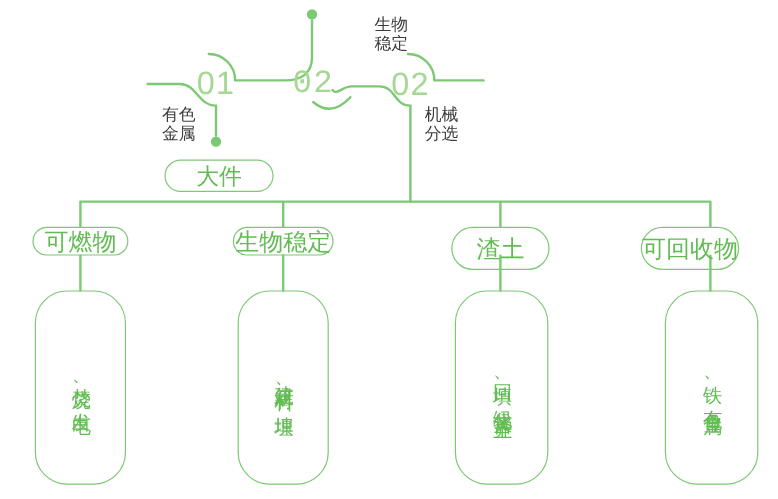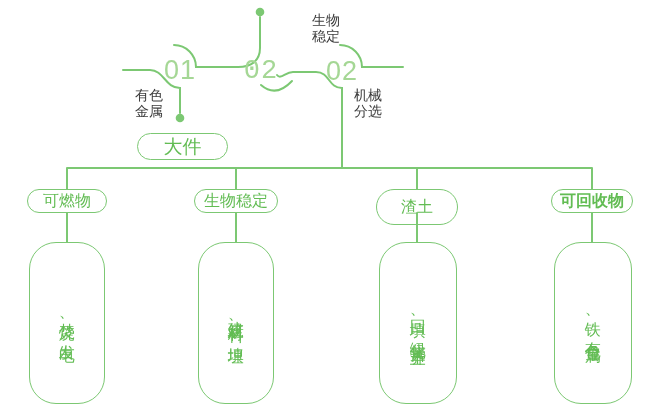--- a/index.html
+++ b/index.html
@@ -3,21 +3,21 @@
 <meta charset="utf-8">
 <style>
   html,body{margin:0;padding:0;background:#fff;}
   body{font-family:"Liberation Sans","DejaVu Sans",sans-serif;}
   .canvas{position:relative;width:648px;height:416px;background:var(--c-background,#ffffff);overflow:hidden;}
   svg.wires{position:absolute;left:0;top:0;width:648px;height:416px;}
   .wire{fill:none;stroke:var(--c-line,#7cc873);stroke-width:2;stroke-linecap:round;}
   .dot{fill:var(--c-line,#7cc873);}
   .pill{position:absolute;box-sizing:border-box;border:1.7px solid var(--c-line,#7cc873);
         border-radius:999px;display:flex;align-items:center;justify-content:center;
-        color:var(--c-node_text,#62bc53);font-size:16px;white-space:nowrap;background:transparent;}
+        color:var(--c-node_text,#62bc53);font-size:20px;white-space:nowrap;background:transparent;}
   .pill.source{font-size:17px;}
   .pill.bulky{font-size:19px;}
   .num{position:absolute;transform:translate(-50%,-50%);color:var(--c-number,#a5d795);
        font-size:27px;letter-spacing:1px;}
   .cap{position:absolute;width:32px;color:var(--c-caption_text,#3b3b3b);font-size:14px;
        line-height:16px;word-break:break-all;}
   .bigbox{position:absolute;box-sizing:border-box;border:1.7px solid var(--c-line,#7cc873);
           border-radius:27px;display:flex;align-items:center;justify-content:center;}
   .vtext{writing-mode:vertical-rl;text-orientation:upright;color:var(--c-node_text,#62bc53);
          font-size:16px;letter-spacing:2px;line-height:1.1;}
@@ -46,21 +46,21 @@
 
   <div class="cap" style="left:135px;top:87px;">有色金属</div>
   <div class="cap" style="left:268px;top:12px;margin-left:44px;">生物稳定</div>
   <div class="cap" style="left:354px;top:87px;">机械分选</div>
 
   <div class="pill bulky" style="left:137px;top:133px;width:91px;height:27px;">大件</div>
 
   <div class="pill" style="left:27px;top:189px;width:80px;height:24px;">可燃物</div>
   <div class="pill" style="left:194px;top:189px;width:84px;height:24px;">生物稳定</div>
   <div class="pill" style="left:376px;top:189px;width:82px;height:36px;">渣土</div>
-  <div class="pill" style="left:551px;top:189px;width:82px;height:24px;font-weight:bold;">可回收物</div>
+  <div class="pill" style="left:534px;top:189px;width:82px;height:36px;">可回收物</div>
 
   <div class="bigbox" style="left:29px;top:242px;width:76px;height:162px;">
     <div class="vtext">焚烧、发电</div>
   </div>
   <div class="bigbox" style="left:198px;top:242px;width:76px;height:162px;">
     <div class="vtext">建筑材料、填埋</div>
   </div>
   <div class="bigbox" style="left:379px;top:242px;width:78px;height:162px;">
     <div class="vtext">回填、绿化营养土</div>
   </div>

